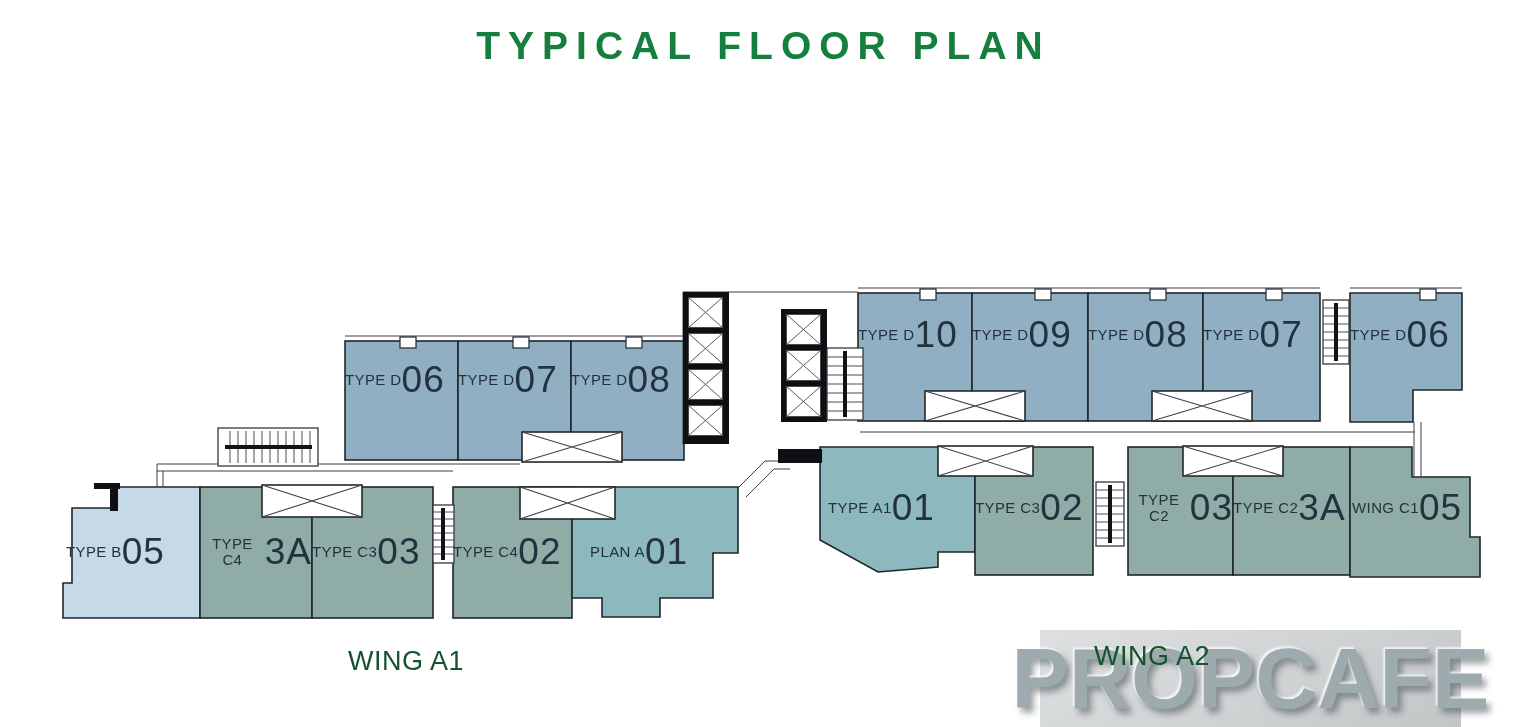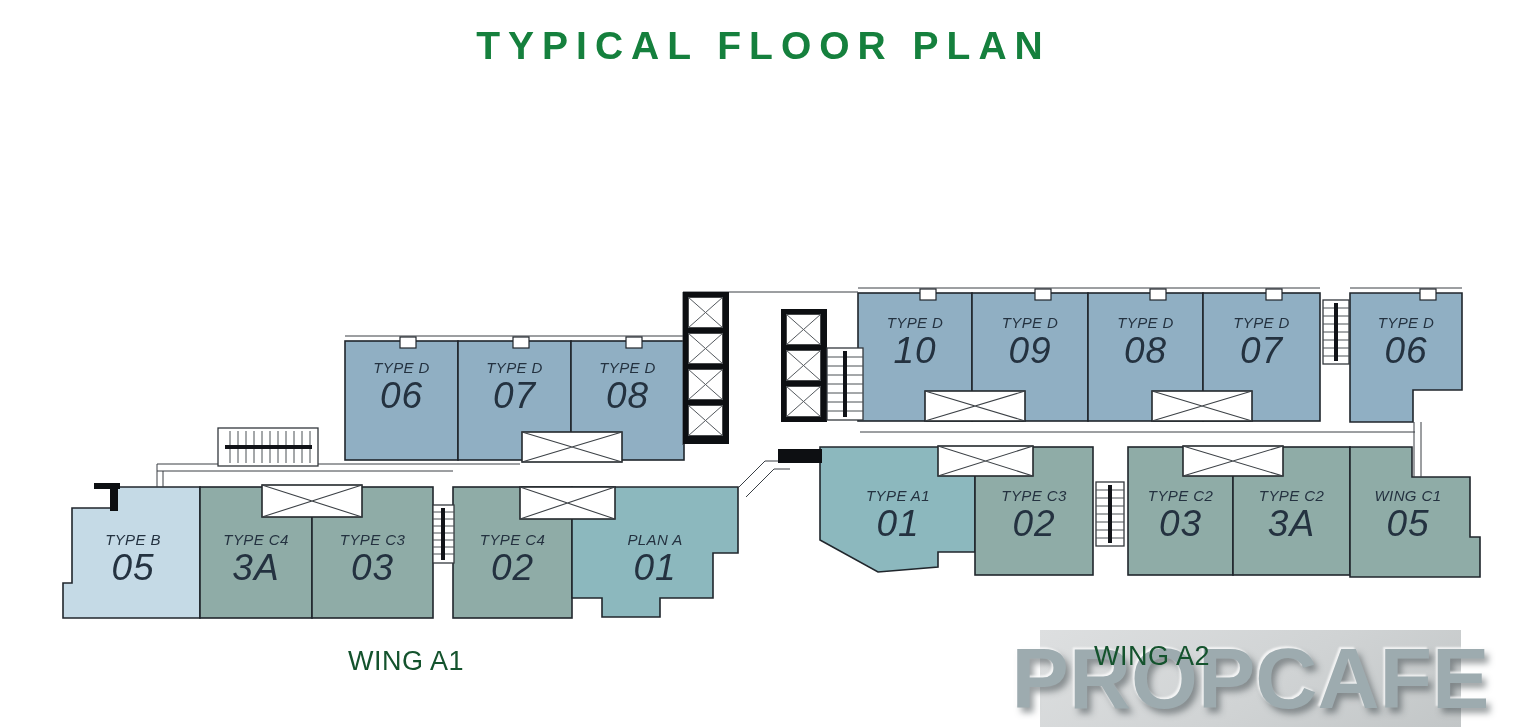--- a/index.html
+++ b/index.html
@@ -13,21 +13,21 @@
   .thin{stroke:#3a3f45;stroke-width:1;fill:none;}
   .wall{fill:#0d0f12;}
   .liftcell rect{fill:#ffffff;stroke:#0d0f12;stroke-width:1.5;}
   .liftcell path{stroke:#555a5f;stroke-width:1;}
   .stair rect{fill:#ffffff;stroke:#33383d;stroke-width:1.3;}
   .stair path{stroke:#4a5055;stroke-width:1;fill:none;}
   .stair .stairbar{stroke:#111318;stroke-width:4;}
   .xbox rect{fill:#ffffff;stroke:#24282c;stroke-width:1.6;}
   .xbox path{stroke:#3c4146;stroke-width:1.1;fill:none;}
   .title{position:absolute;top:24px;left:0;width:100%;text-align:center;font-weight:700;font-size:39px;letter-spacing:8px;color:#15803d;z-index:2;}
-  .ulabel{position:absolute;display:flex;flex-direction:column;align-items:center;z-index:3;color:var(--label);line-height:1.08;pointer-events:none;text-align:center;font-style:italic;}
+  .ulabel{position:absolute;display:flex;flex-direction:row;align-items:center;z-index:3;color:var(--label);line-height:1.08;pointer-events:none;text-align:center;}
   .utype{font-size:15px;letter-spacing:.4px;font-weight:400;}
   .unum{font-size:37px;font-weight:400;letter-spacing:1px;}
   .wing{position:absolute;font-size:27px;color:#14532d;letter-spacing:.5px;z-index:6;}
   .watermark{position:absolute;left:1040px;top:630px;width:421px;height:97px;z-index:5;display:flex;align-items:center;justify-content:center;background:linear-gradient(145deg,#dddfe0 0%,#d0d3d4 55%,#c2c6c7 100%);}
   .watermark span{font-weight:700;font-size:86px;letter-spacing:0;color:#9dabaf;text-shadow:-2px -2px 2px rgba(255,255,255,.75), 4px 5px 6px rgba(55,65,70,.5);}
 </style>
 </head>
 <body>
 
 <div class="canvas">

